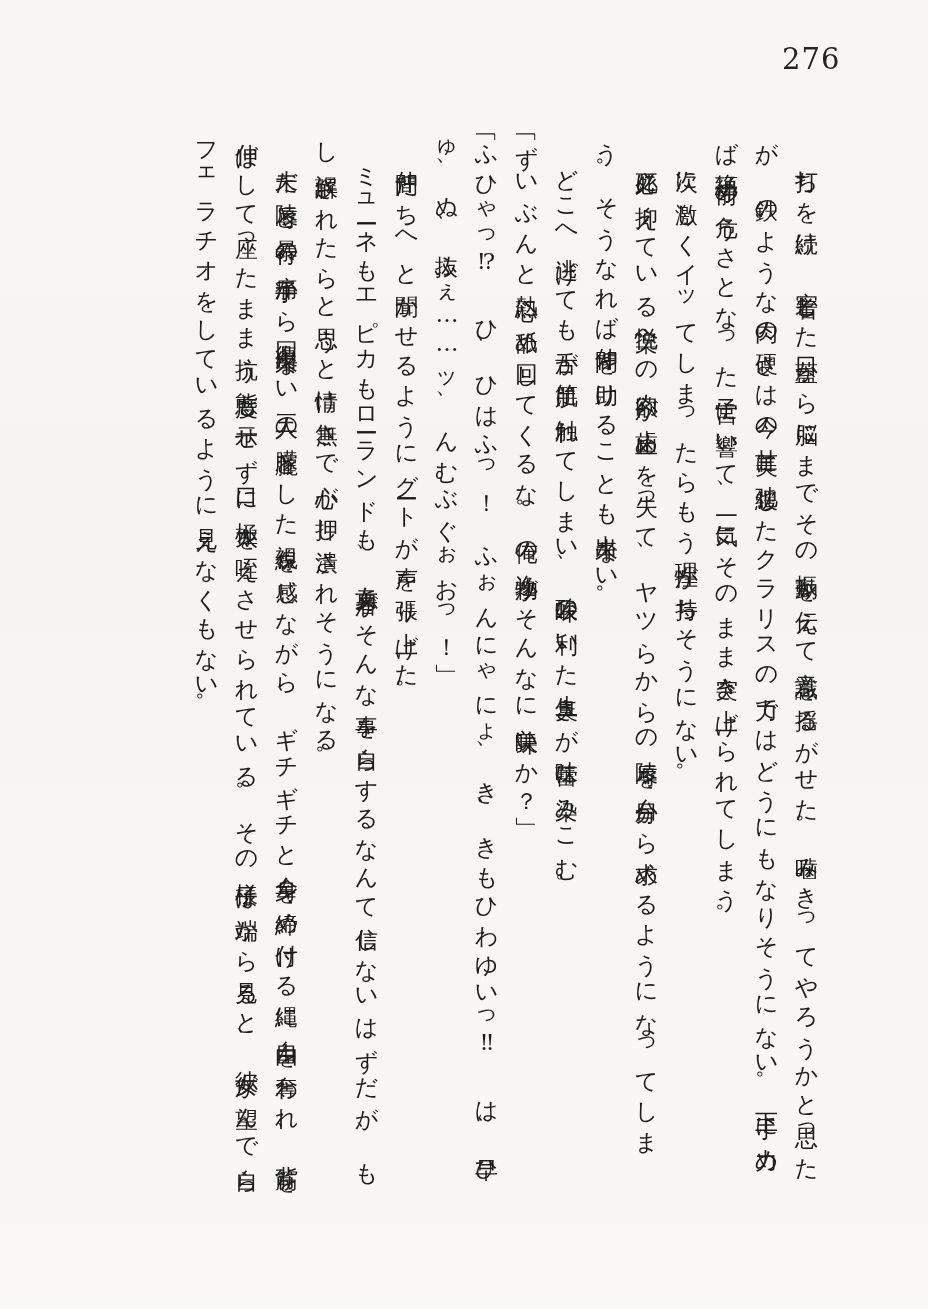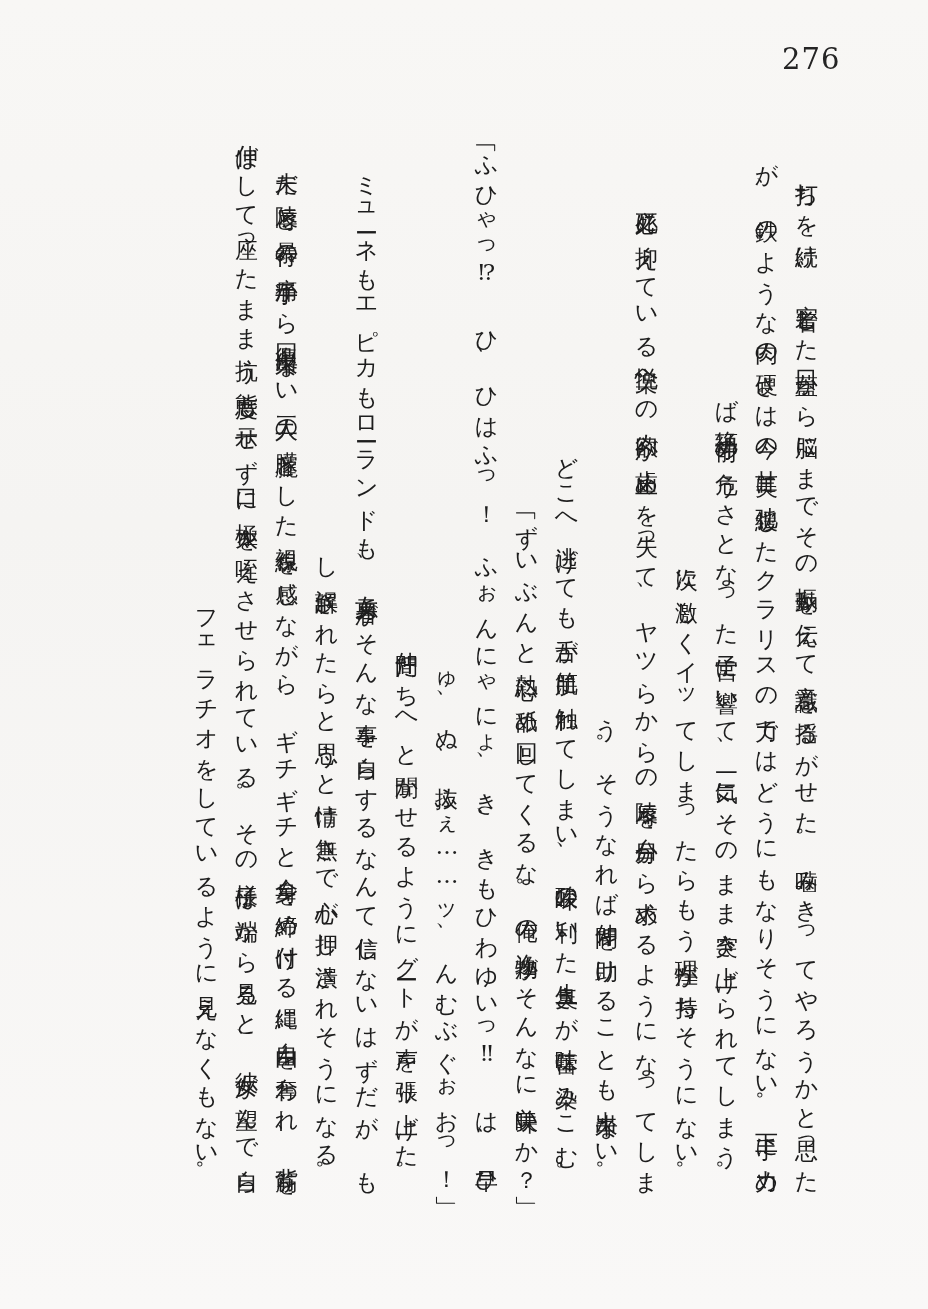--- a/index.html
+++ b/index.html
@@ -1,15 +1,15 @@
 <!DOCTYPE html>
 <html><head>
   <meta charset="utf-8">
   <style>
-    * { margin: 0; padding: 0; box-sizing: border-box; text-align: right; }
+    * { margin: 0; padding: 0; box-sizing: border-box; }
     html, body {
       width: 928px;
       height: 1309px;
       background: #ffffff;
       font-family: "DejaVu Serif", "Liberation Serif", serif;
     }
     .page {
       position: relative;
       width: 928px;
       height: 1309px;

